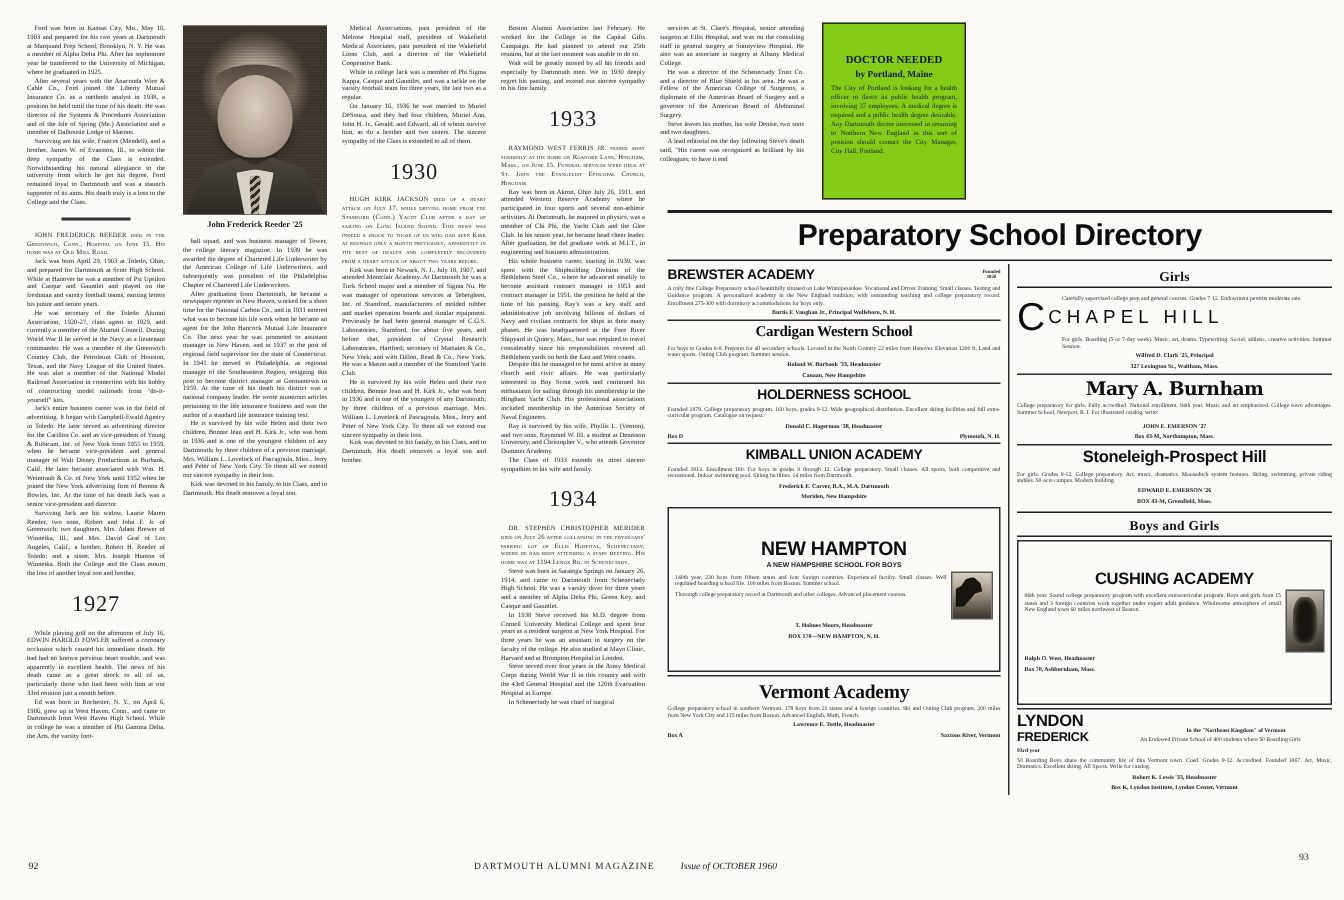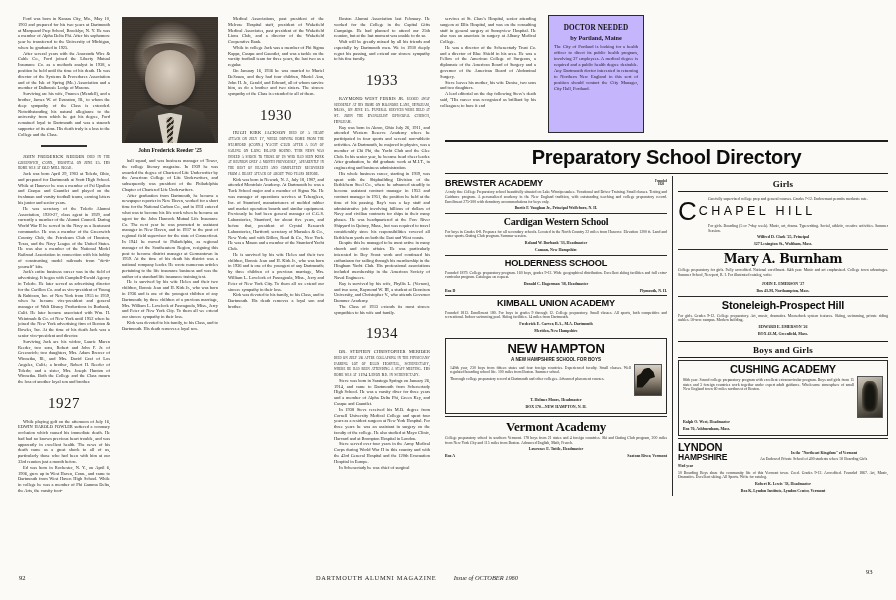--- a/index.html
+++ b/index.html
@@ -79,23 +79,23 @@
   }
   .photocap{
     position:absolute;text-align:center;width:100%;
     font-size:5.6px;font-weight:bold;color:#161616;
   }
 
   
   .adbox{
     position:absolute;
     border:1px solid #2b2b2b;
-    background:#c4b5fd;
+    background:#84cc16;
     box-sizing:border-box;
-    padding:8px 5px;
+    padding:20px 5px;
   }
   .adtitle{
     text-align:center;font-weight:bold;font-size:7.2px;
     line-height:1.25;color:#111;letter-spacing:.1px;
   }
   .adsub{text-align:center;font-weight:bold;font-size:6.2px;margin-top:.5px;}
   .adbody{
     font-size:4.55px;line-height:1.32;text-align:justify;margin-top:3px;color:#242424;
   }
 
@@ -134,21 +134,21 @@
   }
   .founded{
     float:right;font-size:3.2px;font-weight:bold;text-align:center;
     line-height:1.1;margin-top:1px;
   }
   .sectionhead{
     text-align:center;font-family:"Liberation Serif",serif;
     font-weight:bold;font-size:9px;padding:3px 0 2px 0;color:#111;
     letter-spacing:.2px;
   }
-  .boxed{border:1px solid #2b2b2b;padding:3px 4px;margin:2px 0;}
+  .boxed{border:1px solid #2b2b2b;padding:20px 4px;margin:2px 0;}
 
   
   .chapel{display:flex;align-items:center;gap:2px;}
   .chapelC{
     font-family:"Liberation Sans",sans-serif;font-size:26px;
     line-height:.8;font-weight:400;color:#0d0d0d;
   }
   .chapelrest{flex:1;}
   .chapelword{
     font-family:"Liberation Sans",sans-serif;font-size:12.5px;
@@ -386,21 +386,21 @@
             <div class="cucut"></div>
           </div>
           <div class="esign" style="text-align:left;">Ralph O. West, Headmaster</div>
           <div class="esign" style="text-align:left;">Box 70, Ashburnham, Mass.</div>
         </div>
 
         <div class="entry">
           <div style="display:flex;gap:8px;align-items:center;">
             <div style="flex:none;width:74px;">
               <div class="ename" style="font-size:11px;text-align:left;">LYNDON</div>
-              <div class="ename" style="font-size:8.5px;text-align:left;">HAMPSHIRE</div>
+              <div class="ename" style="font-size:8.5px;text-align:left;">FREDERICK</div>
               <div class="esign" style="text-align:left;font-size:3.7px;">93rd year</div>
             </div>
             <div style="flex:1;">
               <div class="esign" style="font-size:3.8px;">In the "Northeast Kingdom" of Vermont</div>
               <div class="ebody">An Endowed Private School of 400 students where 50 Boarding Girls</div>
             </div>
           </div>
           <div class="ebody">50 Boarding Boys share the community life of this Vermont town. Coed. Grades 9-12. Accredited. Founded 1867. Art, Music, Dramatics. Excellent skiing. All Sports. Write for catalog.</div>
           <div class="esign">Robert K. Lewis '33, Headmaster</div>
           <div class="esign">Box K, Lyndon Institute, Lyndon Center, Vermont</div>

